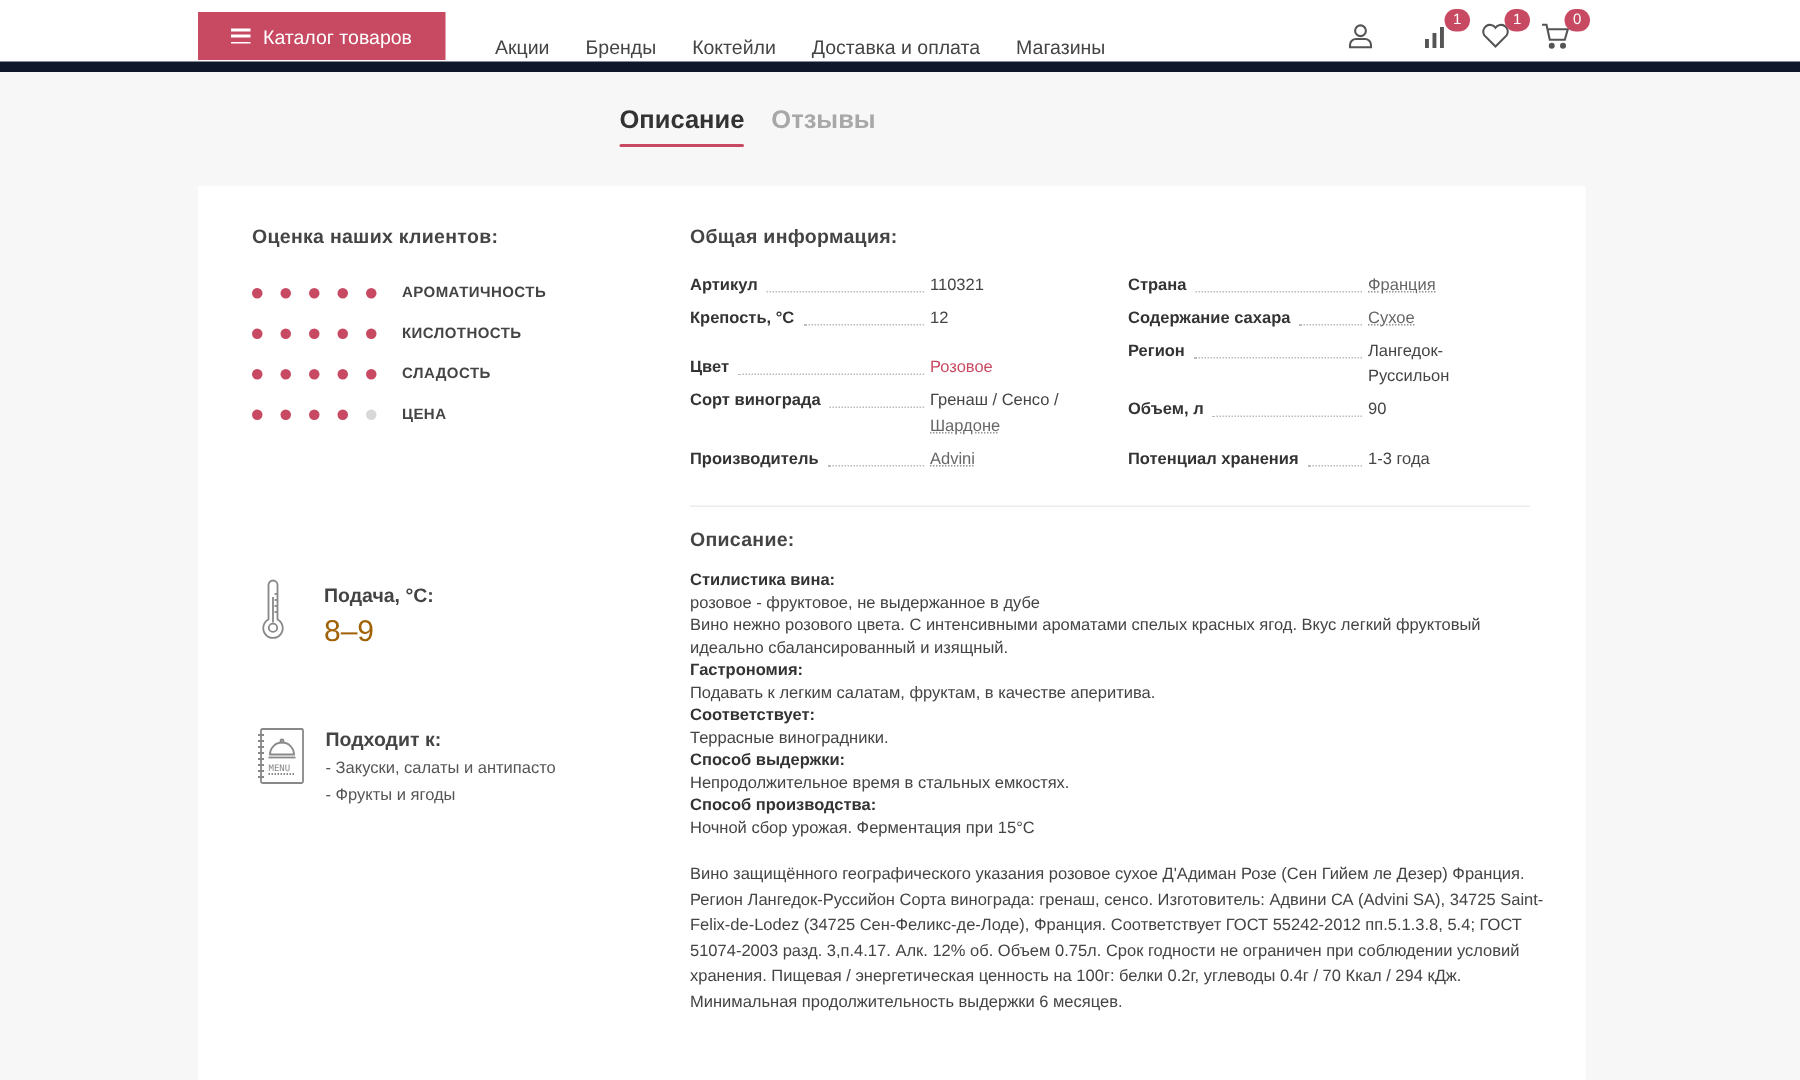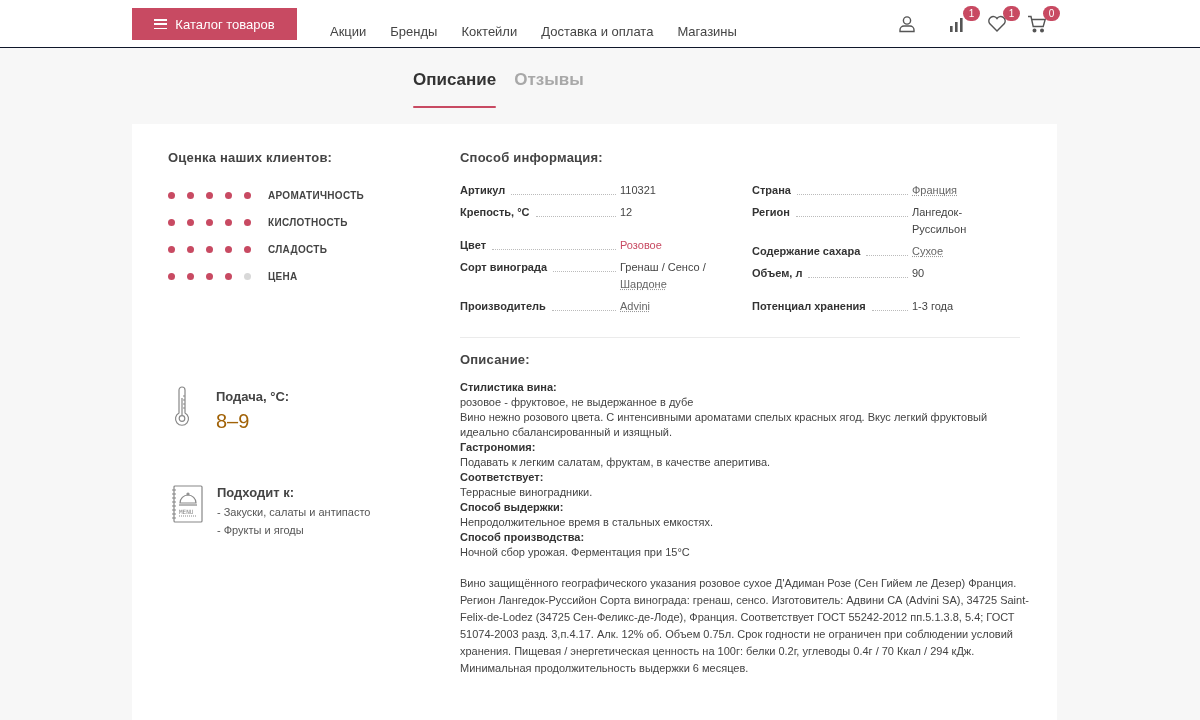--- a/index.html
+++ b/index.html
@@ -1,30 +1,30 @@
 <!DOCTYPE html>
 <html><head>
 <meta charset="utf-8">
 <style>
   * { box-sizing: border-box; margin: 0; padding: 0; }
   html, body { width: 1200px; height: 720px; overflow: hidden; }
   body { background: #f7f7f7; font-family: "Liberation Sans", "DejaVu Sans", sans-serif; color: #333; position: relative; }
 
-  .header { position: absolute; left: 0; top: 0; width: 1200px; height: 48px; background: #fff; border-bottom: 1px solid #0f172a; }
+  .header { position: absolute; left: 0; top: 0; width: 1200px; height: 48px; background: #fff; border-bottom: 7px solid #0f172a; }
   .catalog-btn { position: absolute; left: 132px; top: 8px; width: 165px; height: 32px; background: #c84a62; color: #fff; font-size: 13px; display: flex; align-items: center; justify-content: center; gap: 8px; cursor: pointer; }
   .burger { width: 13px; height: 10px; display: flex; flex-direction: column; justify-content: space-between; }
   .burger span { display: block; height: 1.5px; background: #fff; }
   .nav { position: absolute; left: 330px; top: 0; height: 62px; display: flex; align-items: center; gap: 24px; }
   .nav a { font-size: 13px; color: #444; text-decoration: none; cursor: pointer; }
   .icons { position: absolute; left: 895px; top: 6px; height: 36px; display: flex; align-items: center; }
   .ic { position: relative; width: 24px; height: 24px; display: flex; align-items: center; justify-content: center; cursor: pointer; }
   .badge { position: absolute; top: -6px; right: -11px; min-width: 17px; height: 15px; border-radius: 8px; background: #c84a62; color: #fff; font-size: 10px; line-height: 15px; text-align: center; padding: 0 4px; }
 
   .tabs { position: absolute; top: 70px; left: 413px; display: flex; gap: 18px; }
-  .tab { font-size: 17px; font-weight: bold; color: #a8a8a8; padding-bottom: 18px; cursor: pointer; position: relative; }
+  .tab { font-size: 17px; font-weight: bold; color: #a8a8a8; padding-bottom: 8px; cursor: pointer; position: relative; }
   .tab.active { color: #333; }
   .tab.active::after { content: ""; position: absolute; left: 0; right: 0; bottom: 0; height: 2px; background: #c84a62; border-radius: 1px; }
 
   .card { position: absolute; left: 132px; top: 124px; width: 925px; height: 620px; background: #fff; }
 
   .h3 { font-size: 13px; font-weight: bold; color: #444; letter-spacing: 0.2px; }
 
   .rating-title { position: absolute; left: 36px; top: 26px; }
   .rating-list { position: absolute; left: 36px; top: 58px; }
   .rating-row { display: flex; align-items: center; height: 27px; }
@@ -186,21 +186,21 @@
         <text x="9" y="30" font-size="6" fill="#888" stroke="none" font-family="DejaVu Sans Mono, monospace">MENU</text>
         <line x1="9" y1="32" x2="27" y2="32" stroke-dasharray="1 1"></line>
       </svg>
     <div>
       <div class="pairs-title">Подходит к:</div>
       <div class="pairs-item">- Закуски, салаты и антипасто</div>
       <div class="pairs-item">- Фрукты и ягоды</div>
     </div>
   </div>
 
-  <div class="h3 info-title">Способ информация:</div>
+  <div class="h3 info-title">Общая информация:</div>
 
   <div class="info-col" style="left:328px;">
     <div class="info-row">
       <div class="info-key">
           <span class="k">Артикул</span>
           <span class="lead"></span>
         </div>
       <div class="info-val">110321</div>
     </div>
     <div class="info-row">
@@ -238,35 +238,35 @@
 
   <div class="info-col" style="left:620px;">
     <div class="info-row">
       <div class="info-key">
           <span class="k">Страна</span>
           <span class="lead"></span>
         </div>
       <div class="info-val link">Франция</div>
     </div>
     <div class="info-row">
+      <div class="info-key">
+          <span class="k">Содержание сахара</span>
+          <span class="lead"></span>
+        </div>
+      <div class="info-val link">Сухое</div>
+    </div>
+    <div class="info-row">
       <div class="info-key" style="align-items:flex-start;">
           <span class="k">Регион</span>
           <span class="lead" style="margin-top:12px;"></span>
         </div>
       <div>
         <div class="info-val">Лангедок-</div>
         <div class="info-val">Руссильон</div>
       </div>
-    </div>
-    <div class="info-row">
-      <div class="info-key">
-          <span class="k">Содержание сахара</span>
-          <span class="lead"></span>
-        </div>
-      <div class="info-val link">Сухое</div>
     </div>
     <div class="info-row">
       <div class="info-key">
           <span class="k">Объем, л</span>
           <span class="lead"></span>
         </div>
       <div class="info-val">90</div>
     </div>
     <div class="info-row gap">
       <div class="info-key">

